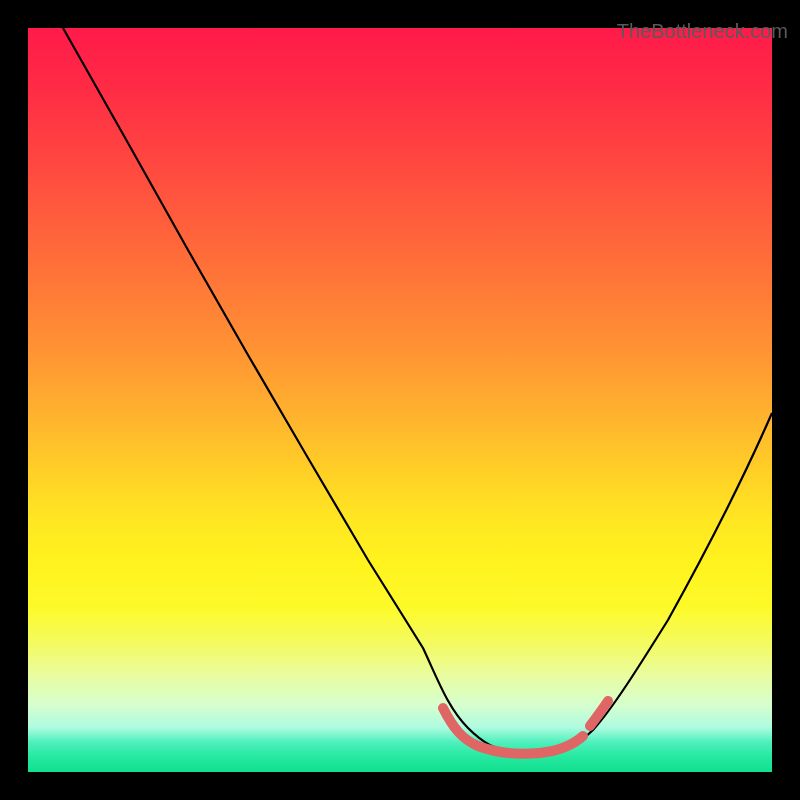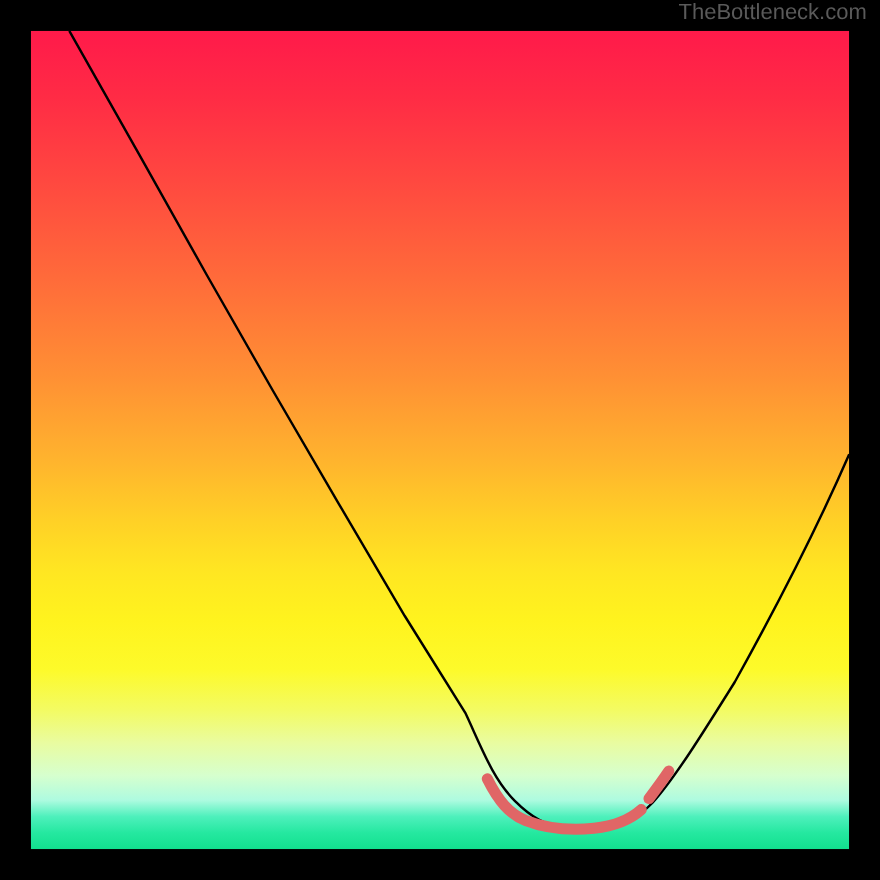--- a/index.html
+++ b/index.html
@@ -6,21 +6,21 @@
   body {
     width: 800px;
     height: 800px;
     background: #000;
     position: relative;
     font-family: Arial, Helvetica, sans-serif;
     overflow: hidden;
   }
   .attribution {
     position: absolute;
-    top: 0;
+    top: 20px;
     right: 12px;
     color: #5a5a5a;
     font-size: 20px;
     font-weight: 400;
     z-index: 10;
   }
   .plot-area {
     position: absolute;
     left: 28px;
     top: 28px;

